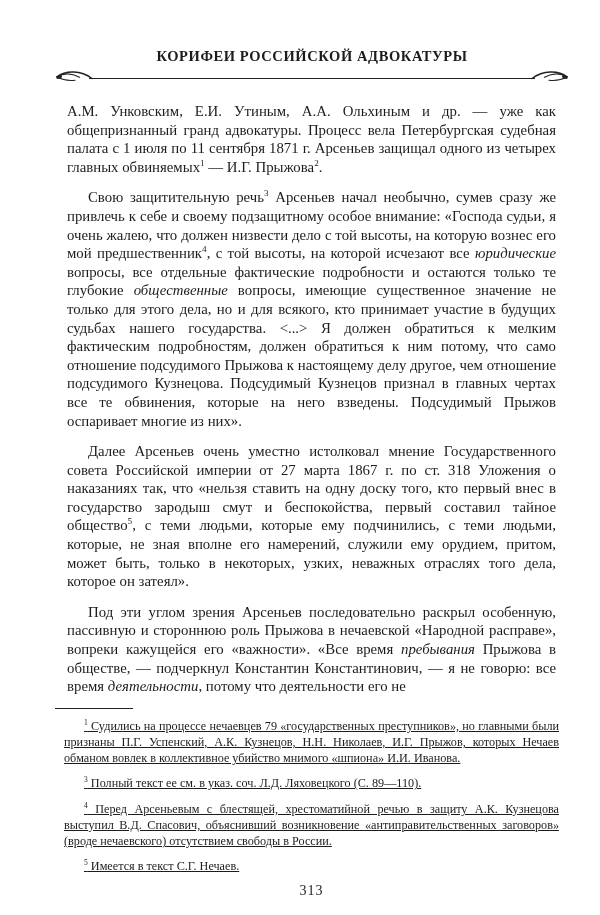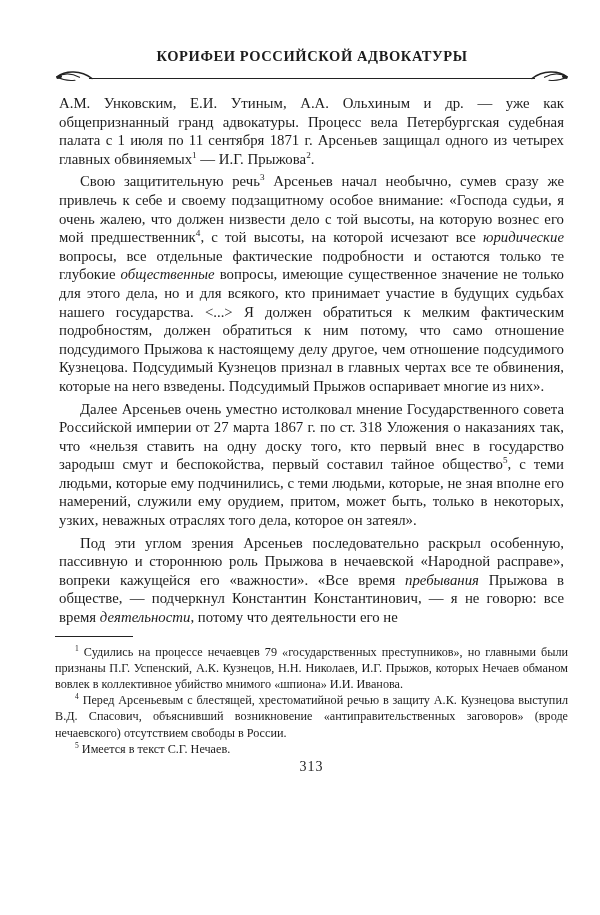--- a/index.html
+++ b/index.html
@@ -50,43 +50,44 @@
     margin-left: -4px;
     margin-right: -4px;
   }
   .content {
     position: absolute;
     top: 90px;
     left: 55px;
     right: 56px;
   }
   .text-block .para {
-    margin: 4px;
+    margin: 12px;
     font-size: 14.8px;
     line-height: 18.6px;
     text-align: justify;
   }
   .text-block .para.indent { text-indent: 21px; }
   em { font-style: italic; }
   sup {
     font-size: 0.62em;
     line-height: 0;
     vertical-align: super;
   }
   .fn-sep {
     width: 78px;
     border-top: 1.3px solid var(--rule);
     margin: 9px 0 7px 0;
   }
   .footnotes .para {
-    margin: 0;
+    margin: 9px;
     font-size: 12.2px;
     line-height: 16.2px;
     text-align: justify;
     text-indent: 20px;
+    text-decoration: underline;
   }
   .page-number {
     margin-top: 2px;
     text-align: center;
     font-size: 14px;
     letter-spacing: 1px;
   }
 </style>
 </head>
 <body>
@@ -121,20 +122,21 @@
         <p class="para"><span>А.М. Унковским, Е.И. Утиным, А.А. Ольхиным и др. — уже как общепризнанный гранд адвокатуры. Процесс вела Петербургская судебная палата с 1 июля по 11 сентября 1871 г. Арсеньев защищал одного из четырех главных обвиняемых</span><sup>1</sup><span> — И.Г. Прыжова</span><sup>2</sup><span>.</span></p>
         <p class="para indent"><span>Свою защитительную речь</span><sup>3</sup><span> Арсеньев начал необычно, сумев сразу же привлечь к себе и своему подзащитному особое внимание: «Господа судьи, я очень жалею, что должен низвести дело с той высоты, на которую вознес его мой предшественник</span><sup>4</sup><span>, с той высоты, на которой исчезают все </span><em>юридические</em><span> вопросы, все отдельные фактические подробности и остаются только те глубокие </span><em>общественные</em><span> вопросы, имеющие существенное значение не только для этого дела, но и для всякого, кто принимает участие в будущих судьбах нашего государства. &lt;...&gt; Я должен обратиться к мелким фактическим подробностям, должен обратиться к ним потому, что само отношение подсудимого Прыжова к настоящему делу другое, чем отношение подсудимого Кузнецова. Подсудимый Кузнецов признал в главных чертах все те обвинения, которые на него взведены. Подсудимый Прыжов оспаривает многие из них».</span></p>
         <p class="para indent"><span>Далее Арсеньев очень уместно истолковал мнение Государственного совета Российской империи от 27 марта 1867 г. по ст. 318 Уложения о наказаниях так, что «нельзя ставить на одну доску того, кто первый внес в государство зародыш смут и беспокойства, первый составил тайное общество</span><sup>5</sup><span>, с теми людьми, которые ему подчинились, с теми людьми, которые, не зная вполне его намерений, служили ему орудием, притом, может быть, только в некоторых, узких, неважных отраслях того дела, которое он затеял».</span></p>
         <p class="para indent"><span>Под эти углом зрения Арсеньев последовательно раскрыл особенную, пассивную и стороннюю роль Прыжова в нечаевской «Народной расправе», вопреки кажущейся его «важности». «Все время </span><em>пребывания</em><span> Прыжова в обществе, — подчеркнул Константин Константинович, — я не говорю: все время </span><em>деятельности</em><span>, потому что деятельности его не</span></p>
       </div>
 
     <div class="fn-sep"></div>
 
     <div class="footnotes">
         <p class="para indent"><sup>1</sup><span> Судились на процессе нечаевцев 79 «государственных преступников», но главными были признаны П.Г. Успенский, А.К. Кузнецов, Н.Н. Николаев, И.Г. Прыжов, которых Нечаев обманом вовлек в коллективное убийство мнимого «шпиона» И.И. Иванова.</span></p>
+        <p class="para indent"><sup>3</sup><span> Полный текст ее см. в указ. соч. Л.Д. Ляховецкого (С. 89—110).</span></p>
         <p class="para indent"><sup>4</sup><span> Перед Арсеньевым с блестящей, хрестоматийной речью в защиту А.К. Кузнецова выступил В.Д. Спасович, объяснивший возникновение «антиправительственных заговоров» (вроде нечаевского) отсутствием свободы в России.</span></p>
         <p class="para indent"><sup>5</sup><span> Имеется в текст С.Г. Нечаев.</span></p>
       </div>
 
     <div class="page-number">313</div>
   </div>
 
 </div>
 
 </body></html>

